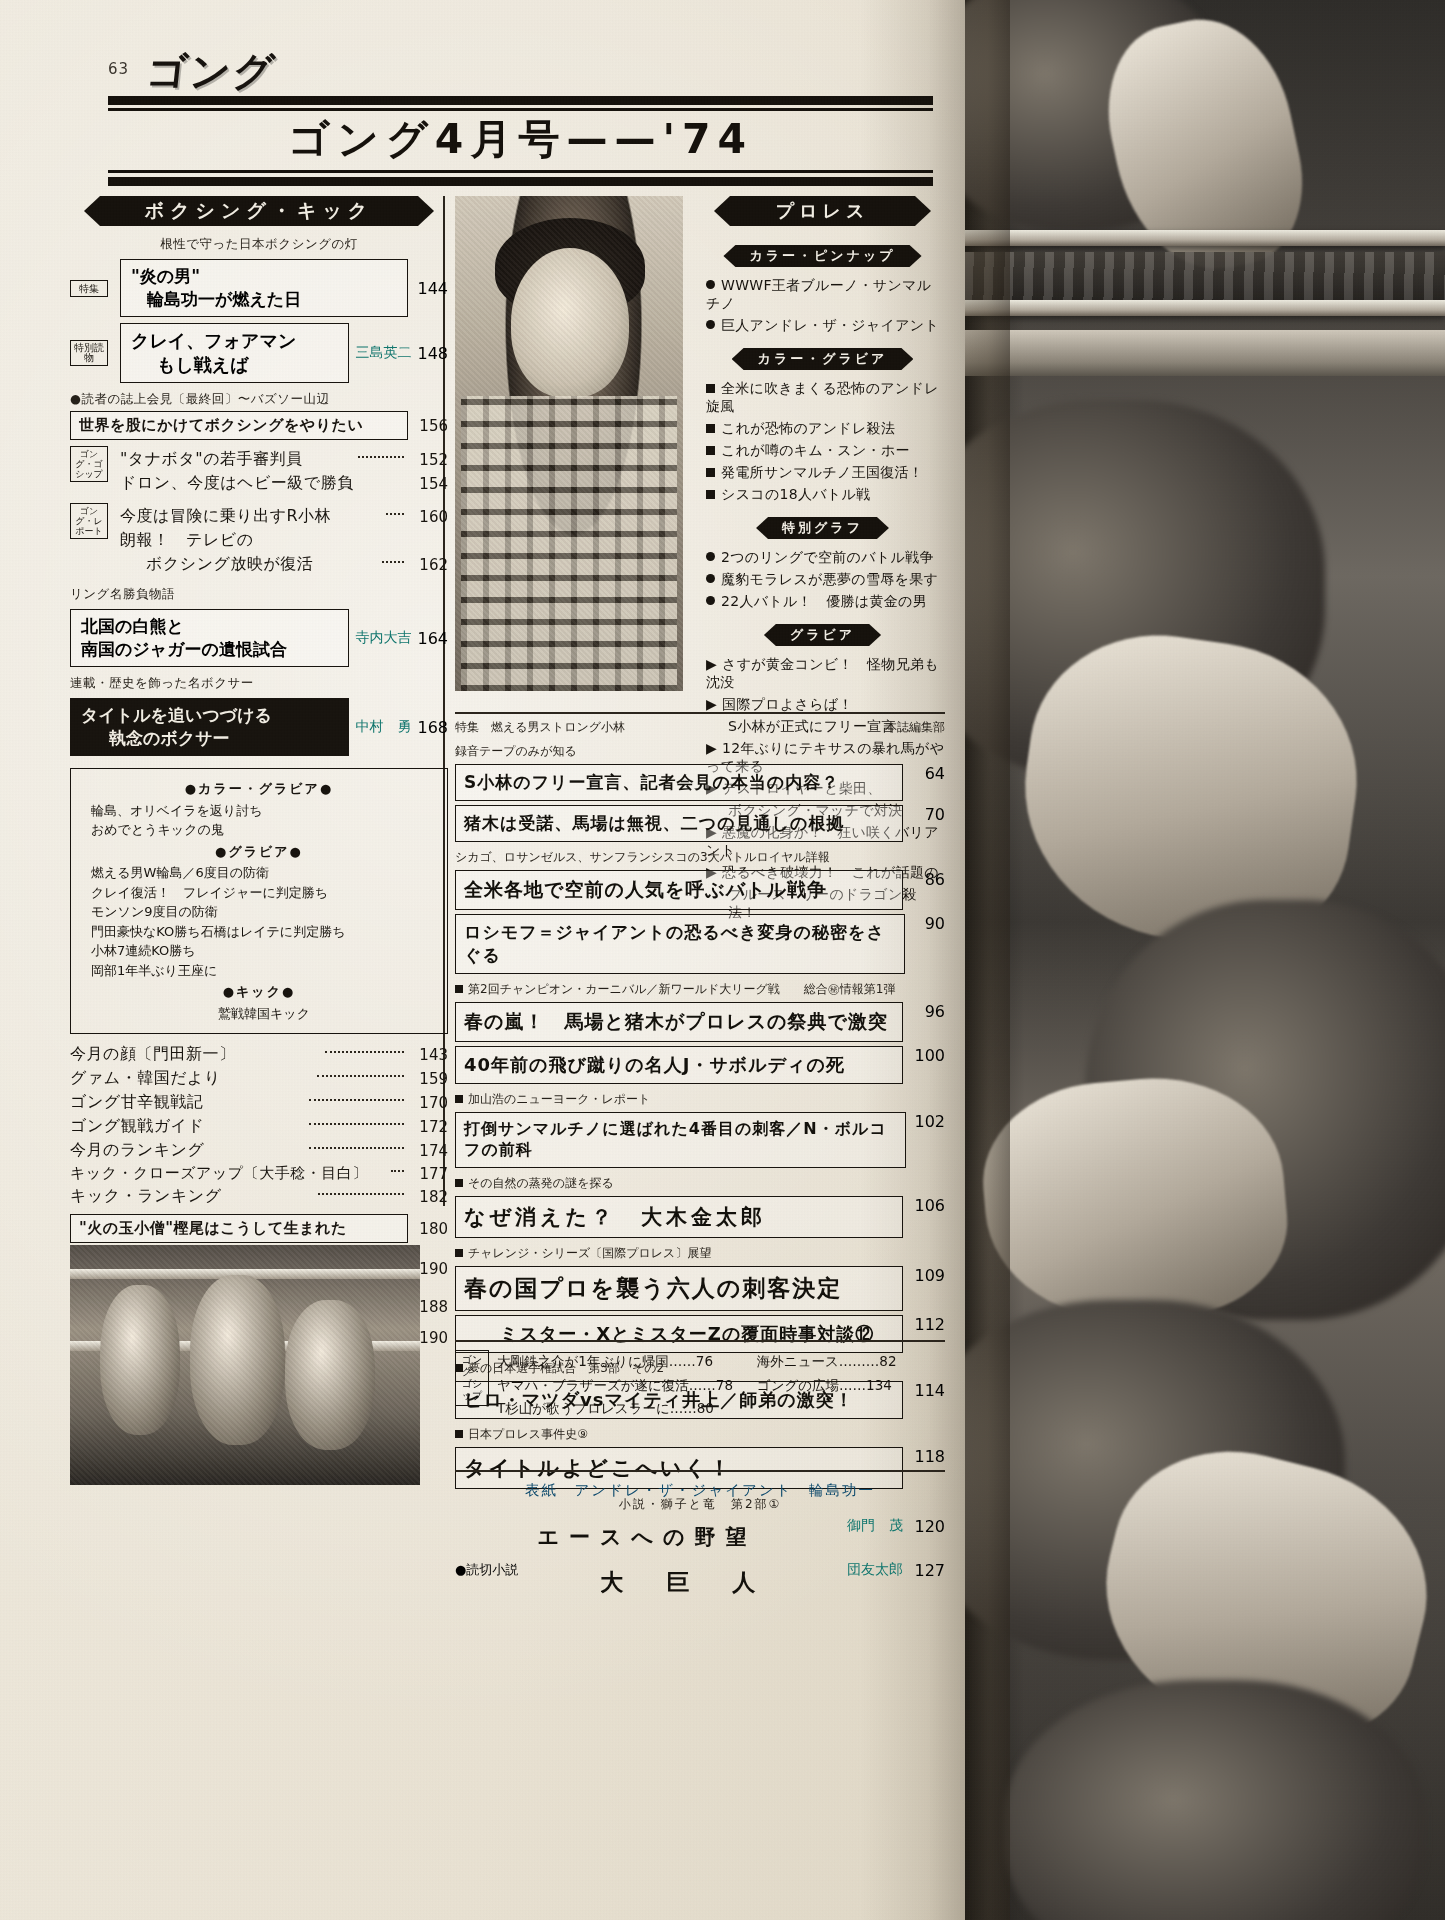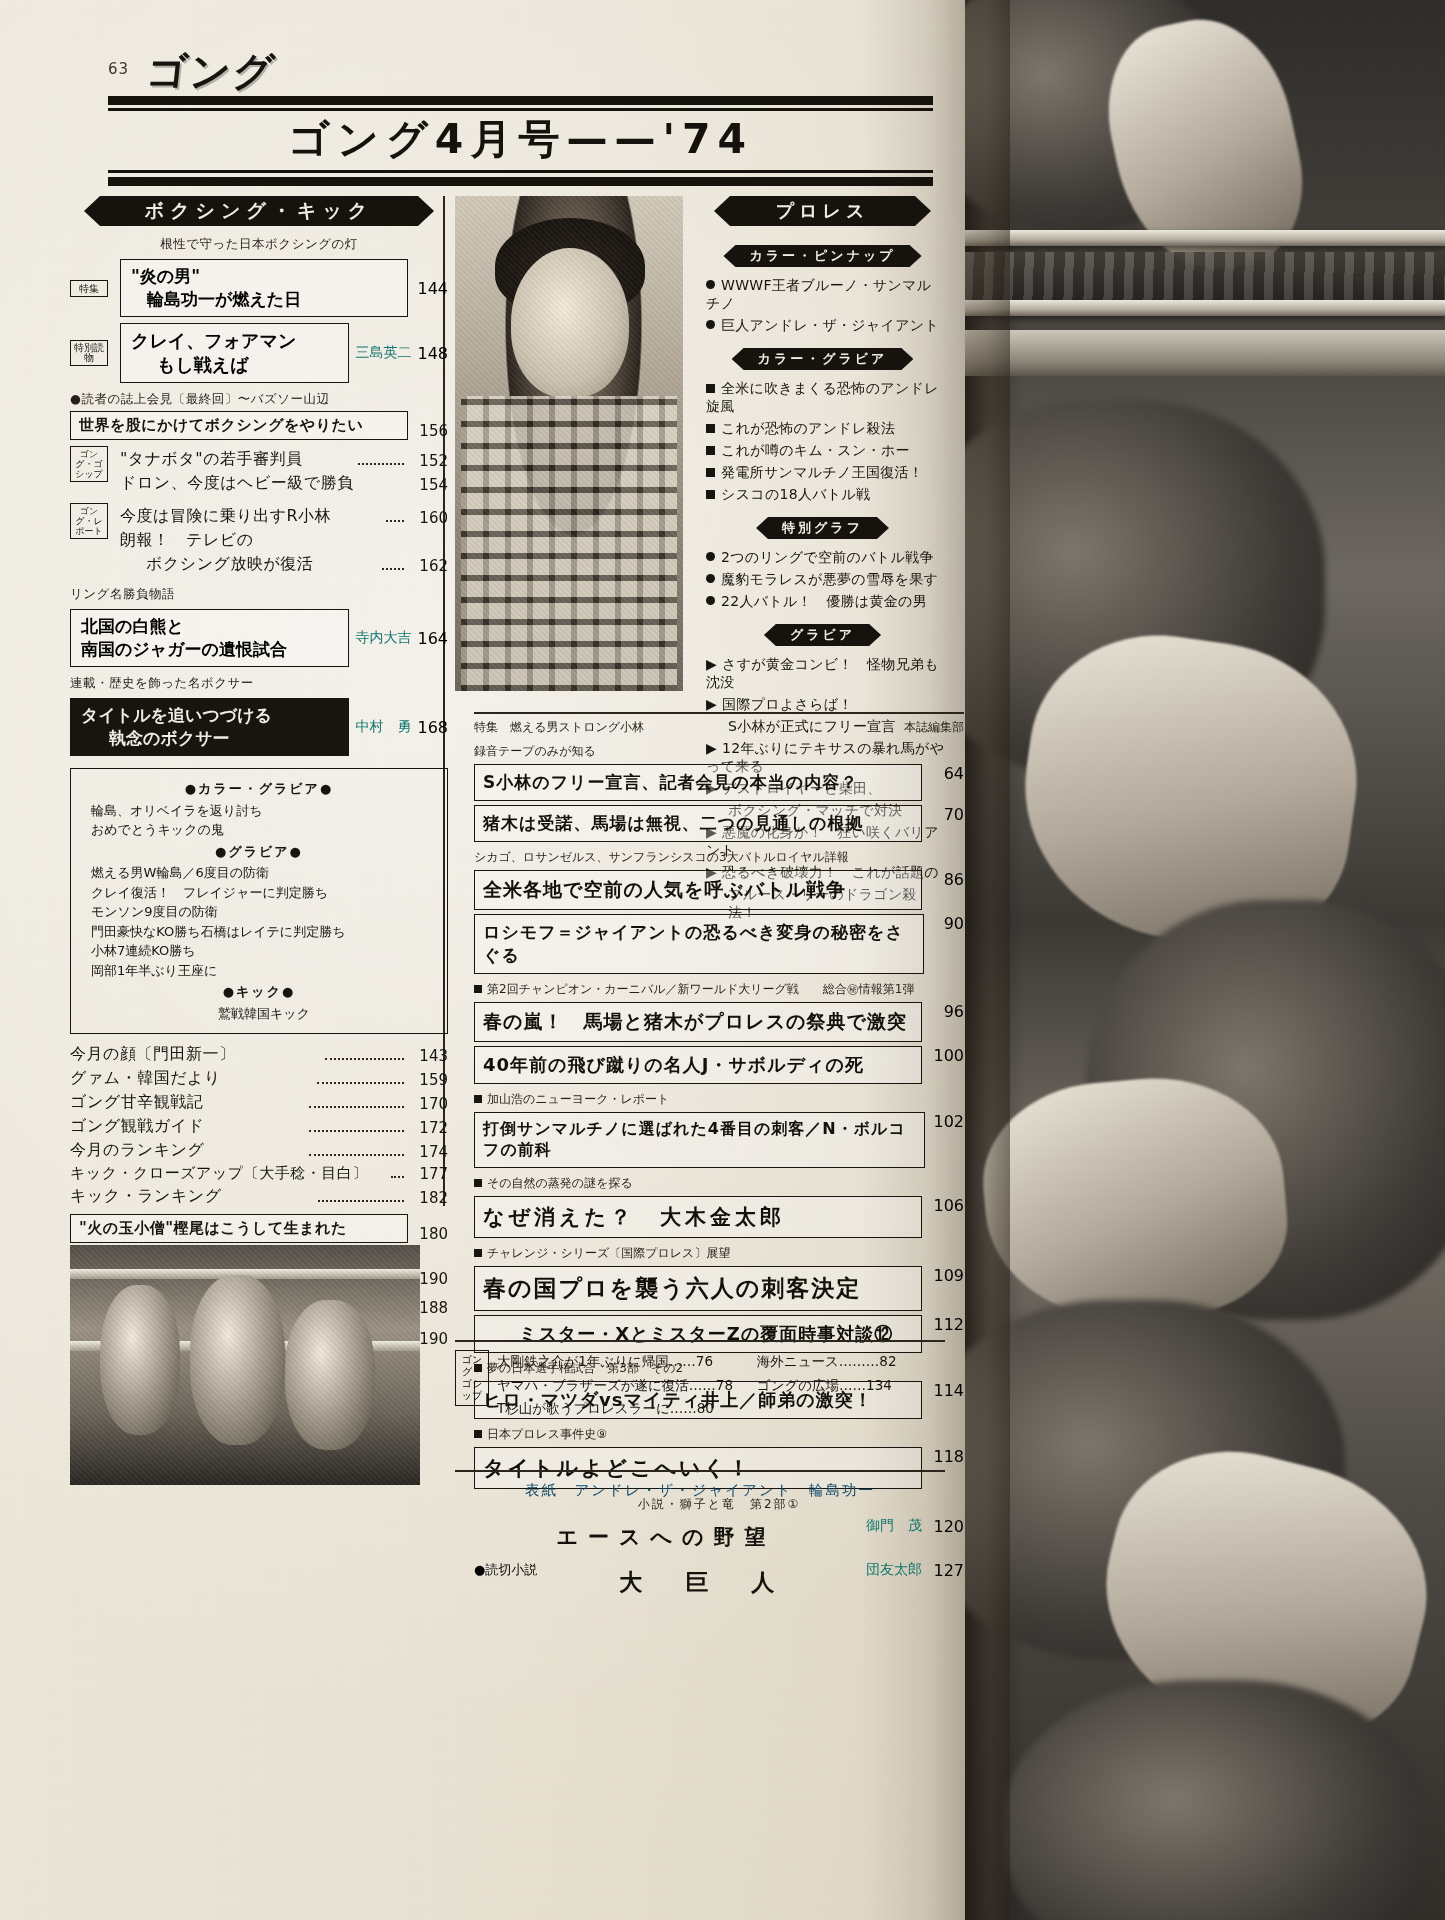--- a/index.html
+++ b/index.html
@@ -134,21 +134,21 @@
   }
   .mini-banner .bar {
     position:absolute; inset:0; background:#15110c;
     clip-path: polygon(0% 50%, 12px 0%, calc(100% - 12px) 0%, 100% 50%, calc(100% - 12px) 100%, 12px 100%);
   }
   .mini-banner .txt { position:relative; color:#f3efe6; font-size:13px; font-weight:700; letter-spacing:3px; }
 
   
   .kicker { font-size:12.5px; color:#241f18; margin:8px 0 3px 0; letter-spacing:.5px; }
   .row {
-    display:flex; align-items:flex-end; gap:6px; margin:3px 0;
+    display:flex; align-items:center; gap:6px; margin:3px 0;
   }
   .row .title {
     flex:1 1 auto; font-size:16px; color:#17130e; letter-spacing:.5px;
   }
   .row .pg { width:34px; text-align:right; font-size:15px; color:#17130e; }
 
   .tagbox {
     display:inline-block; vertical-align:middle;
     border:1.6px solid #17130e; font-size:10px; line-height:11px;
     padding:2px 3px; text-align:center; color:#17130e; letter-spacing:0;
@@ -519,21 +519,21 @@
     <div class="bullet-line">
         <span class="sub">ボクシング・マッチで対決</span>
       </div>
     <div class="bullet-line"><span class="tri">▶</span><span>悪魔の化身か！　狂い咲くバリアント</span></div>
     <div class="bullet-line"><span class="tri">▶</span><span>恐るべき破壊力！　これが話題の</span></div>
     <div class="bullet-line">
         <span class="sub">ブルース・リーのドラゴン殺法！</span>
       </div>
   </div>
 
-  <div style="position:absolute; left:474px; top:712px; width:490px;">
+  <div style="position:absolute; left:455px; top:712px; width:490px;">
     <div style="display:flex; justify-content:space-between; font-size:12px; color:#241f18; border-top:2px solid #2a241c; padding-top:5px;">
       <span>特集　燃える男ストロング小林</span>
       <span>本誌編集部</span>
     </div>
 
     <div class="r-kicker">録音テープのみが知る</div>
     <div class="r-item">
       <span class="bx">S小林のフリー宣言、記者会見の本当の内容？</span>
       <span class="pg">64</span>
     </div>

